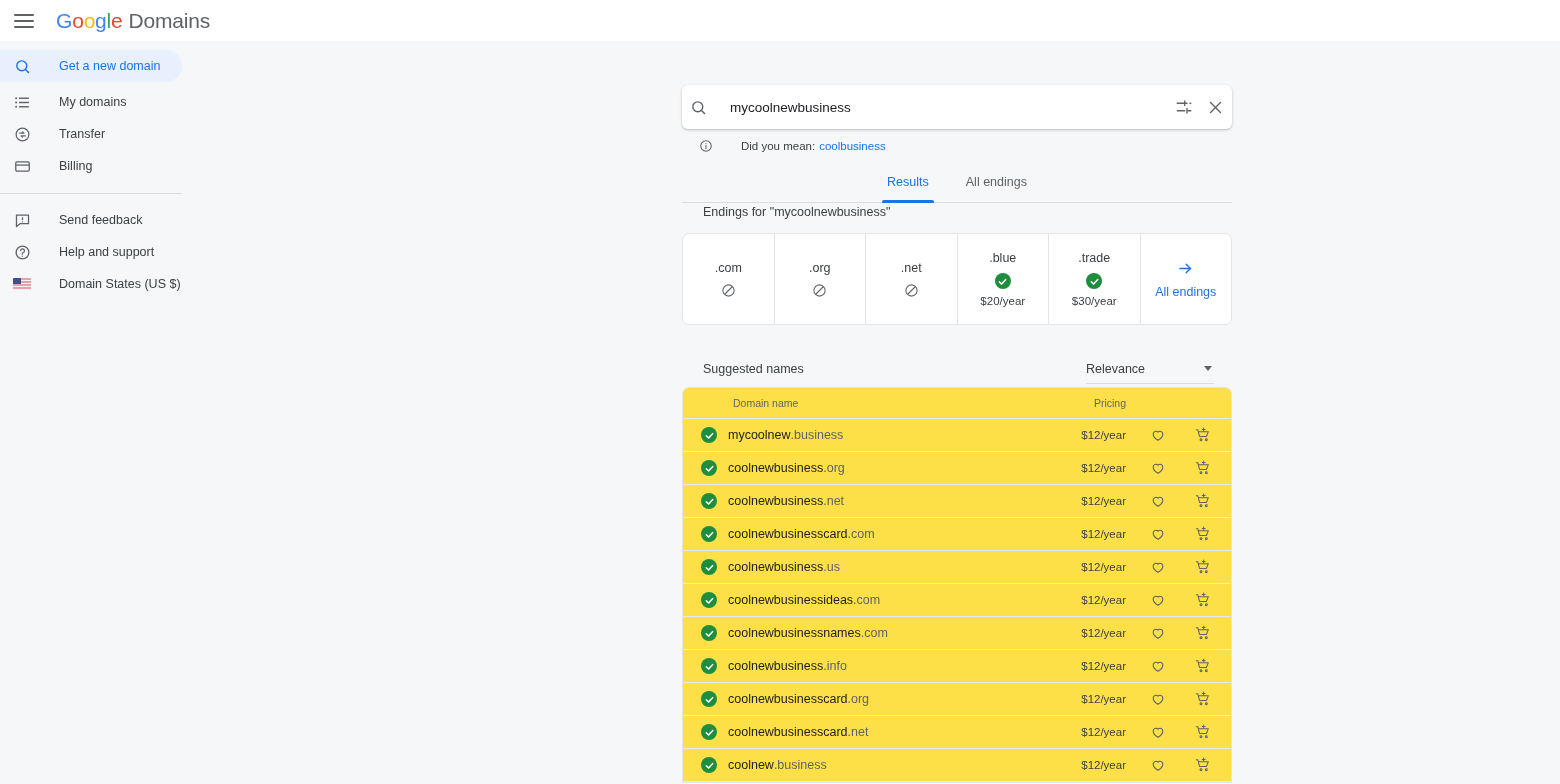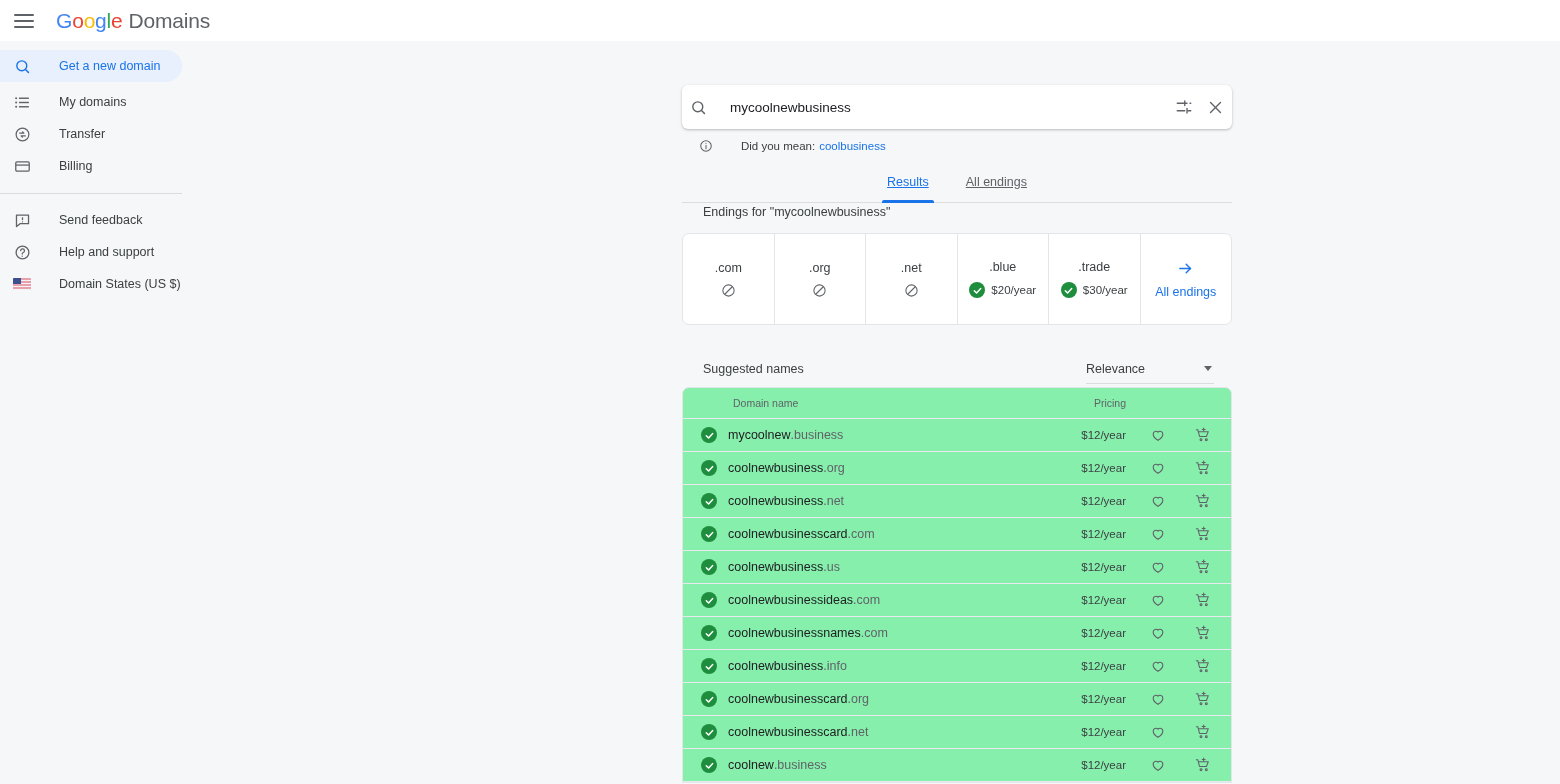--- a/index.html
+++ b/index.html
@@ -128,21 +128,20 @@
     width: 550px; height: 31px;
     display: flex; justify-content: center; gap: 17px;
     border-bottom: 1px solid #dadce0;
   }
   .tab {
     font-size: 12.5px; font-weight: 500;
     color: #5f6368;
     padding: 3px 10px 8px 10px;
     cursor: pointer;
     position: relative;
-    text-decoration: underline;
   }
   .tab.active { color: #1a73e8; }
   .tab.active::after {
     content: ""; position: absolute;
     left: 5px; right: 5px; bottom: -1px;
     height: 3px; background: #1a73e8; border-radius: 2px 2px 0 0;
   }
 
   
   .endings-title {
@@ -161,21 +160,21 @@
   .ending-card {
     flex: 1;
     border-right: 1px solid #e3e6e8;
     display: flex; flex-direction: column;
     align-items: center; justify-content: center;
     gap: 8px;
     cursor: pointer;
   }
   .ending-card:last-child { border-right: none; }
   .ending-tld { font-size: 12.5px; font-weight: 500; color: #3c4043; }
-  .ending-price-row { display: flex; align-items: center; gap: 6px; }
+  .ending-price-row { display: flex; align-items: center; gap: 6px; flex-direction: column; }
   .ending-price { font-size: 11.5px; color: #3c4043; }
   .ending-link { font-size: 12.5px; font-weight: 500; color: #1a73e8; }
   .arrow-ic { color: #1a73e8; display: flex; }
 
   .ban-ic { color: #5f6368; display: flex; }
   .check-ic {
     width: 16px; height: 16px; border-radius: 50%;
     background: #1e8e3e;
     display: flex; align-items: center; justify-content: center;
     flex: 0 0 16px;
@@ -200,21 +199,21 @@
     width: 0; height: 0;
     border-left: 4px solid transparent;
     border-right: 4px solid transparent;
     border-top: 5px solid #5f6368;
     margin-right: 2px;
   }
 
   .results-card {
     position: absolute; top: 346px; left: 0;
     width: 550px;
-    background: #86efac;
+    background: #fde047;
     border: 1px solid #e3e6e8;
     border-radius: 7px 7px 0 0;
     overflow: hidden;
   }
   .table-head {
     height: 31px;
     display: flex; align-items: center;
     border-bottom: 1px solid #e8eaed;
     font-size: 10.5px; color: #5f6368;
   }

